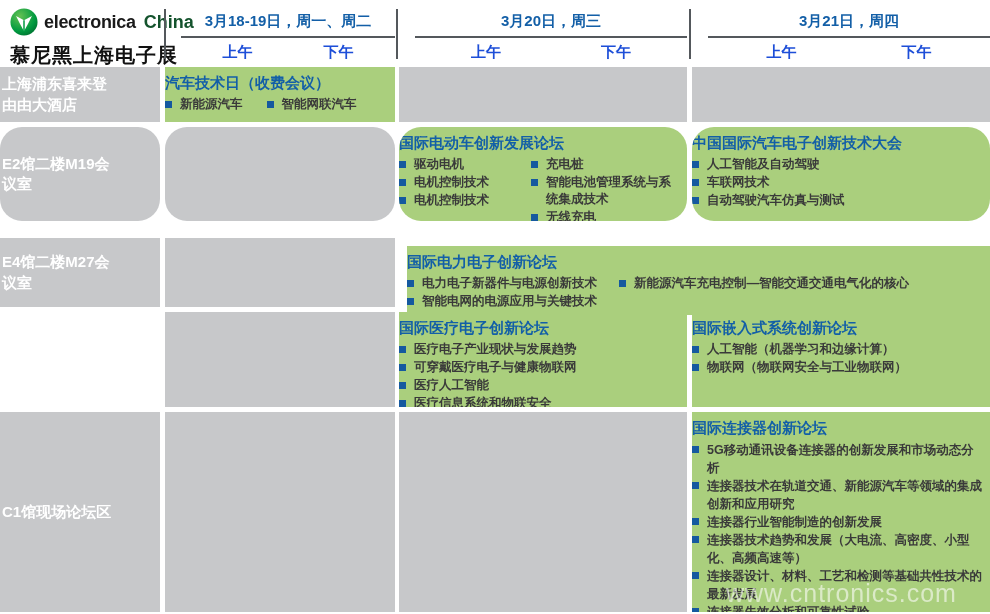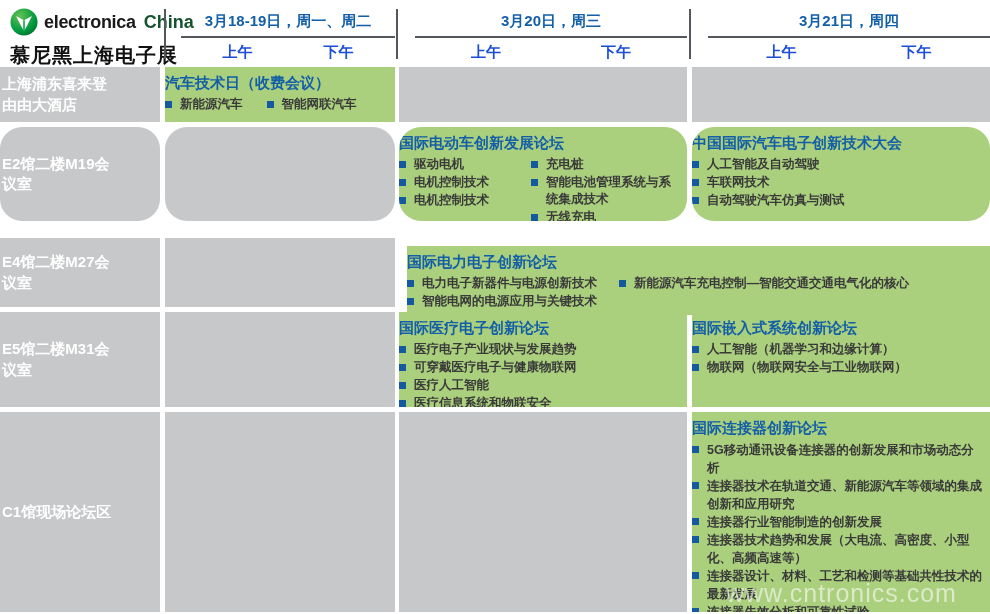--- a/index.html
+++ b/index.html
@@ -197,23 +197,20 @@
       </div>
       <div class="colR">
         <div class="item">
           <span class="bullet"></span>
           <span class="itext">新能源汽车充电控制—智能交通交通电气化的核心</span>
         </div>
       </div>
     </div>
   </div>
 
-  <div class="cell gray r4 cl venue">
-    <span>E5馆二楼M31会议室</span>
-  </div>
   <div class="cell gray r4 c1"></div>
   <div class="cell green r4 c2 session">
     <div class="stitle">国际医疗电子创新论坛</div>
     <div class="items">
       <div class="item">
         <span class="bullet"></span>
         <span class="itext">医疗电子产业现状与发展趋势</span>
       </div>
       <div class="item">
         <span class="bullet"></span>

